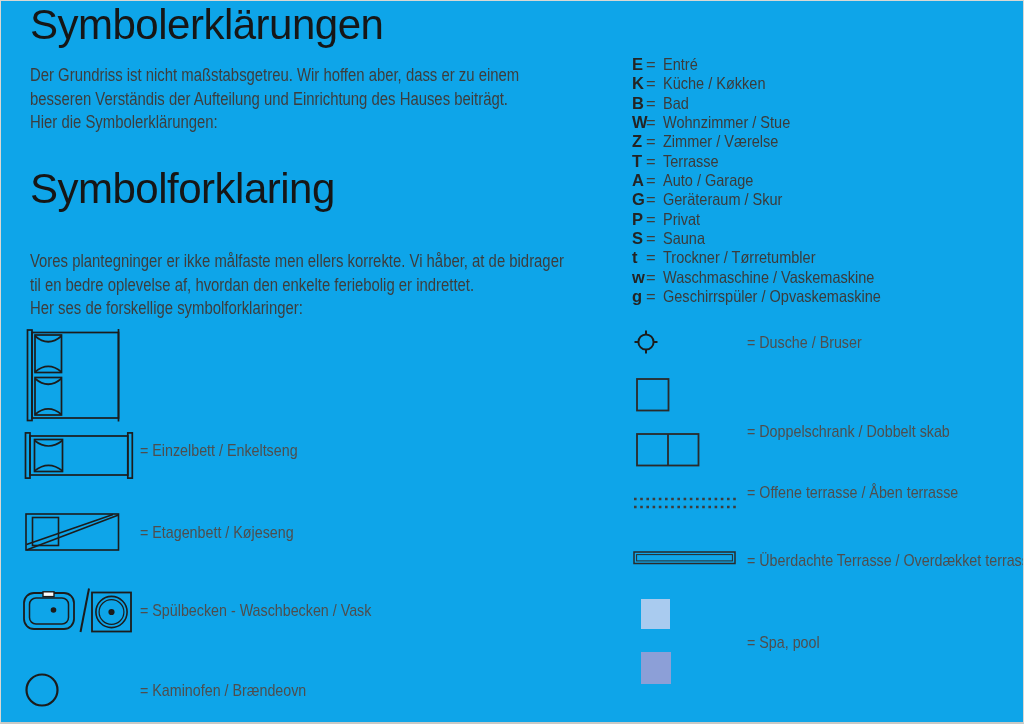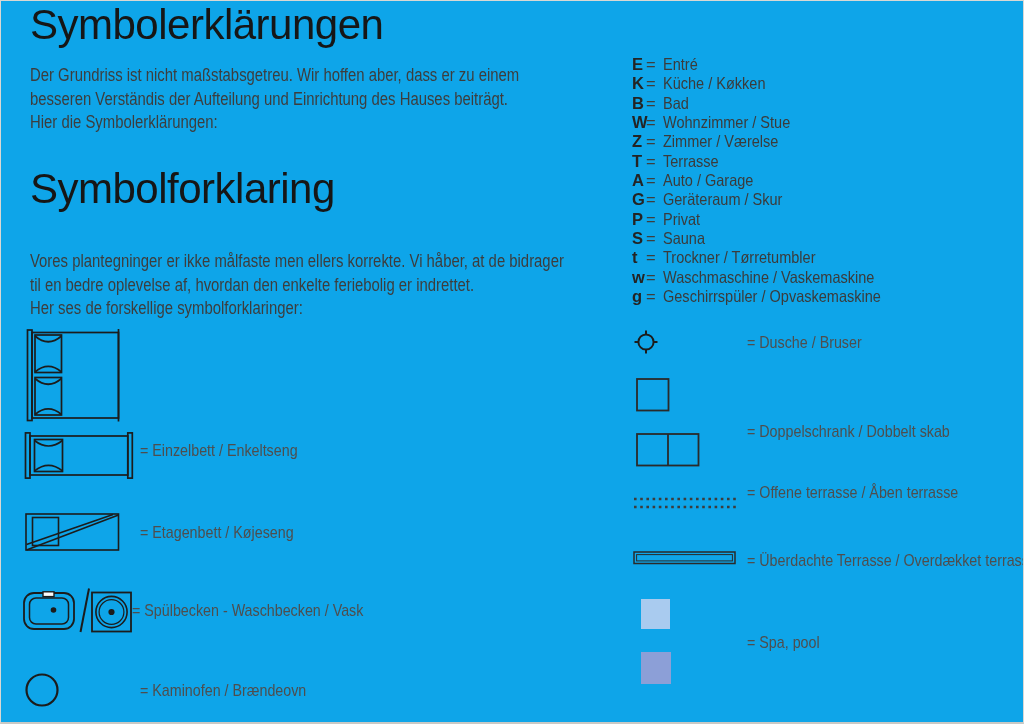--- a/index.html
+++ b/index.html
@@ -168,21 +168,21 @@
       <rect x="21" y="6.8" width="11" height="4.8" stroke-width="1.4" fill="#fcfcfb"></rect>
       <rect x="7.5" y="13" width="39" height="26" rx="6.5" stroke-width="1.5"></rect>
       <circle cx="31.5" cy="25" r="2.8" fill="#1c1c1c" stroke="none"></circle>
       <line x1="58.5" y1="47" x2="67" y2="3.5" stroke-width="2"></line>
       <rect x="70" y="7.5" width="39" height="39"></rect>
       <circle cx="89.5" cy="27" r="15.6" stroke-width="1.6"></circle>
       <circle cx="89.5" cy="27" r="12.4" stroke-width="1.2"></circle>
       <circle cx="89.5" cy="27" r="3.1" fill="#1c1c1c" stroke="none"></circle>
     </svg>
   </div>
-  <div class="abs" style="left:131px;top:600px;">
+  <div class="abs" style="left:139px;top:600px;">
     <span class="sym-label">= Spülbecken - Waschbecken / Vask</span>
   </div>
 
   <div class="abs" style="left:23px;top:671px;">
     <svg width="36" height="36" viewBox="0 0 36 36" fill="none" stroke="#1c1c1c" stroke-width="2.2">
       <circle cx="18" cy="18" r="15.5"></circle>
     </svg>
   </div>
   <div class="abs" style="left:139px;top:680px;">
     <span class="sym-label">= Kaminofen / Brændeovn</span>

